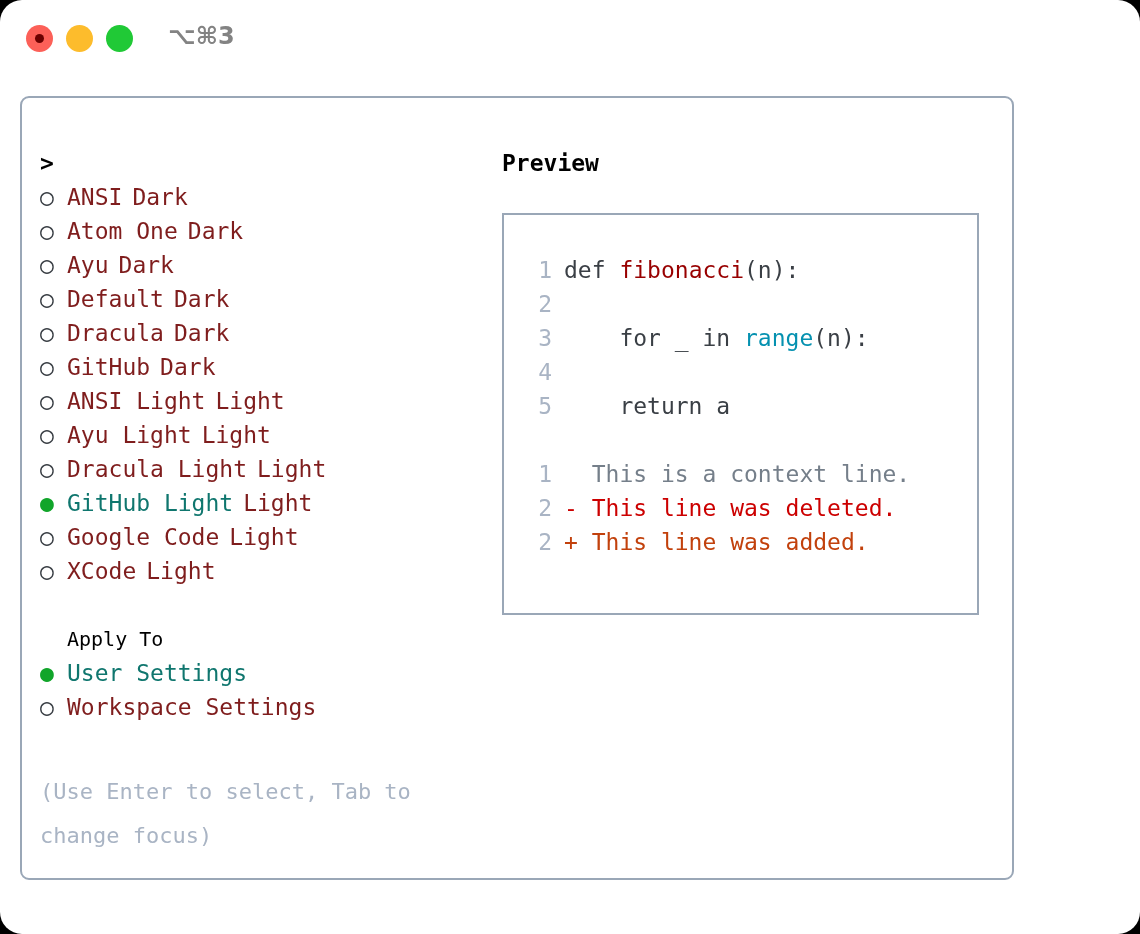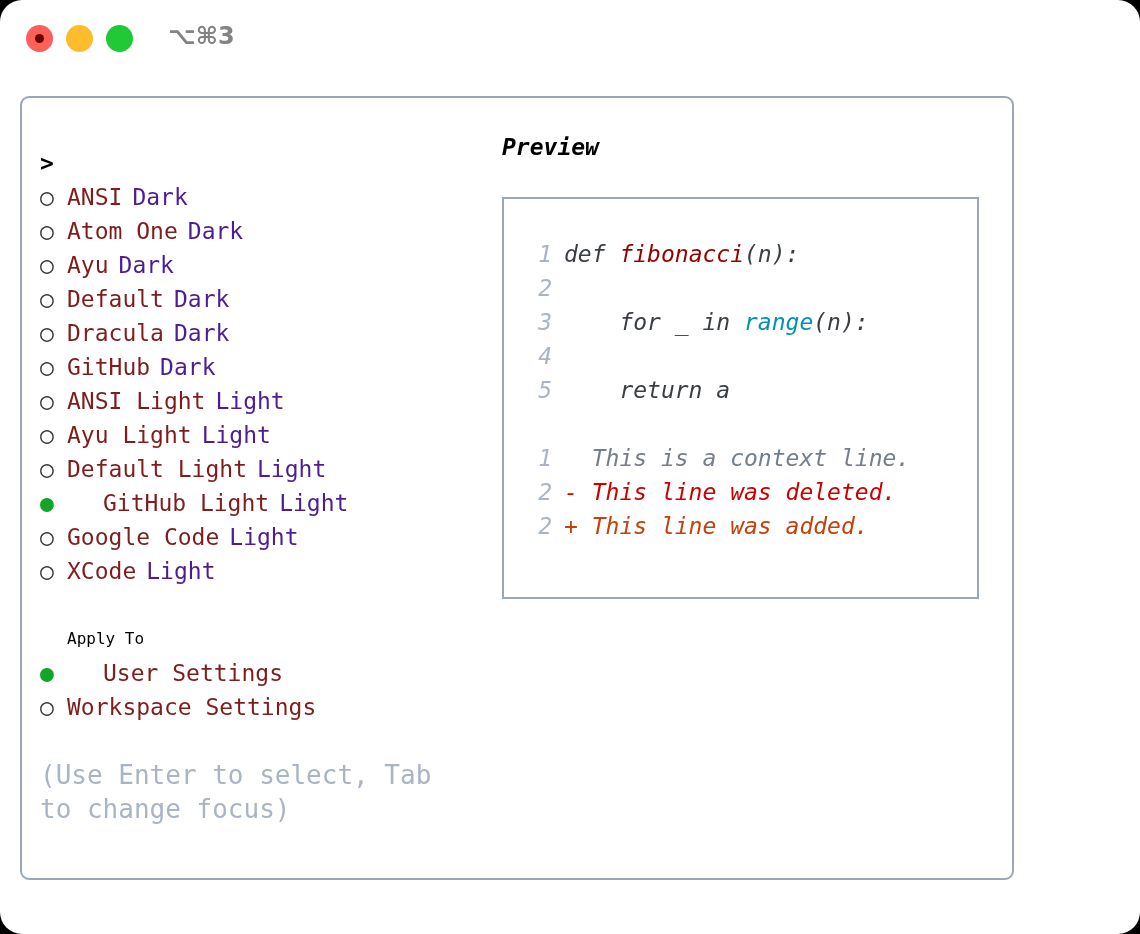--- a/index.html
+++ b/index.html
@@ -98,56 +98,55 @@
     flex: 0 0 27px;
     color: #3a3f45;
     font-size: 23px;
   }
   .hdr-row {
     font-weight: 700;
     color: #000000;
   }
   .hdr-row .marker { color: #000000; font-weight: 700; }
   .label { color: #7f1d1d; }
-  .label-selected { color: #7f1d1d; margin-left: 36px; }
+  .label-selected { color: #0f766e; }
   .badge {
-    color: #4c1d95;
+    color: #7f1d1d;
     margin-left: 10px;
   }
   .bullet-empty { color: #3a3f45; }
   .bullet-filled { color: #11a52a; }
 
   .section-gap { height: 34px; }
 
   .apply-hdr {
     height: 34px;
     display: flex;
     align-items: center;
-    font-size: 16px;
+    font-size: 20px;
     color: #000000;
     line-height: 34px;
     white-space: pre;
   }
   .apply-hdr .marker { color: transparent; }
 
   .hint {
-    margin-top: 34px;
-    font-size: 26px;
-    line-height: 34px;
+    margin-top: 46px;
+    font-size: 22px;
+    line-height: 44px;
     color: #a9b4c4;
     width: 410px;
     white-space: pre-wrap;
   }
 
   
   .right-col {
     position: absolute;
-    left: 480px; top: 32px;
+    left: 480px; top: 48px;
     width: 500px;
-    font-style: italic;
   }
   .preview-title {
     font-size: 23px;
     font-weight: 700;
     color: #000000;
     line-height: 34px;
   }
   .code-panel {
     margin-top: 33px;
     width: 477px;
@@ -209,21 +208,21 @@
 
       <div id="theme-items">
           <div class="row"><span class="marker bullet-empty">○</span><span class="label">ANSI</span><span class="badge">Dark</span></div>
           <div class="row"><span class="marker bullet-empty">○</span><span class="label">Atom One</span><span class="badge">Dark</span></div>
           <div class="row"><span class="marker bullet-empty">○</span><span class="label">Ayu</span><span class="badge">Dark</span></div>
           <div class="row"><span class="marker bullet-empty">○</span><span class="label">Default</span><span class="badge">Dark</span></div>
           <div class="row"><span class="marker bullet-empty">○</span><span class="label">Dracula</span><span class="badge">Dark</span></div>
           <div class="row"><span class="marker bullet-empty">○</span><span class="label">GitHub</span><span class="badge">Dark</span></div>
           <div class="row"><span class="marker bullet-empty">○</span><span class="label">ANSI Light</span><span class="badge">Light</span></div>
           <div class="row"><span class="marker bullet-empty">○</span><span class="label">Ayu Light</span><span class="badge">Light</span></div>
-          <div class="row"><span class="marker bullet-empty">○</span><span class="label">Default Light</span><span class="badge">Light</span></div>
+          <div class="row"><span class="marker bullet-empty">○</span><span class="label">Dracula Light</span><span class="badge">Light</span></div>
           <div class="row"><span class="marker bullet-filled">●</span><span class="label-selected">GitHub Light</span><span class="badge">Light</span></div>
           <div class="row"><span class="marker bullet-empty">○</span><span class="label">Google Code</span><span class="badge">Light</span></div>
           <div class="row"><span class="marker bullet-empty">○</span><span class="label">XCode</span><span class="badge">Light</span></div>
         </div>
 
       <div class="section-gap"></div>
 
       <div class="apply-hdr">
         <span class="marker"> </span><span>Apply To</span>
       </div>

